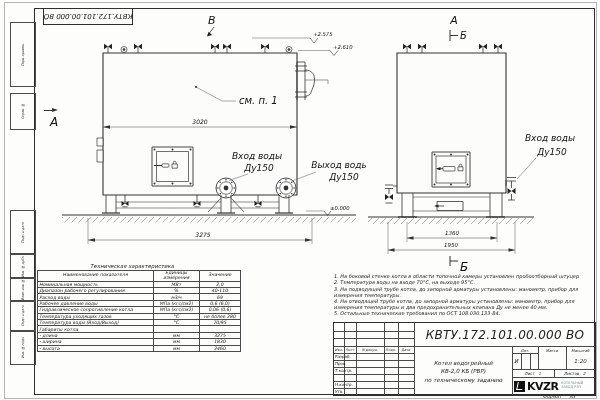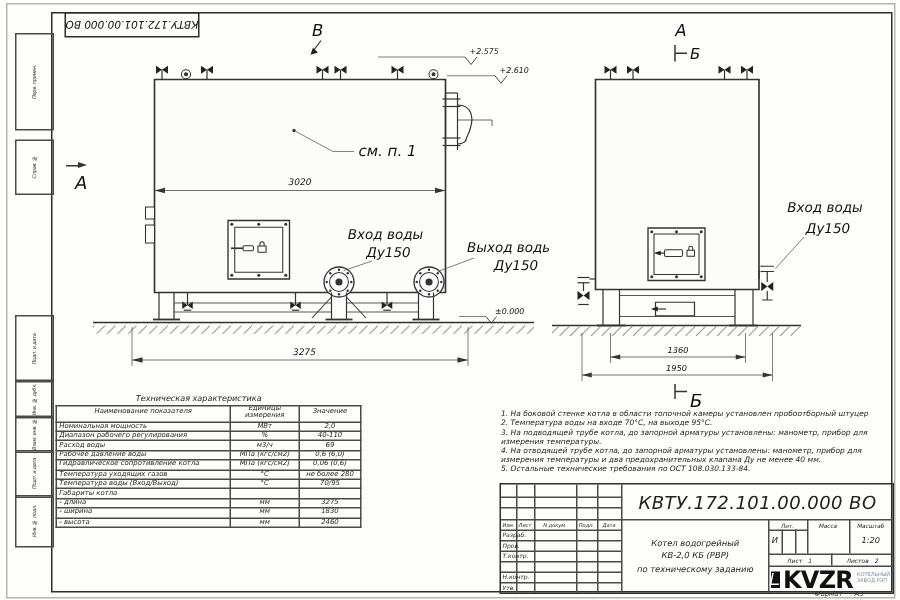--- a/index.html
+++ b/index.html
@@ -24,21 +24,21 @@
   .ttab .c{text-align:center;}
   .ttab .hd{text-align:center;white-space:normal;line-height:1.05;}
   .tt-title{font-size:5.4px;font-style:italic;text-align:center;width:191px;color:#222;}
   
   .note{font-size:5px;font-style:italic;line-height:1.18;color:#222;margin-bottom:0.5px;}
   
   .tb{border:1.2px solid #2e2e2e;}
   .ln{background:#4a4a4a;}
   .cell{display:flex;align-items:center;justify-content:center;font-style:italic;
     color:#222;overflow:hidden;white-space:nowrap;}
-  .logo-k{font-weight:bold;font-style:normal;font-size:16px;letter-spacing:-0.5px;color:#111;text-align:right;}
+  .logo-k{font-weight:bold;font-style:normal;font-size:11px;letter-spacing:-0.5px;color:#111;text-align:right;}
   .logo-sub{font-size:3.4px;line-height:1.15;color:#7e93a3;font-style:normal;}
   .fmt{font-size:4.6px;font-style:italic;color:#333;}
 </style>
 </head>
 <body>
 
 <div class="sheet">
 
   <div class="abs outer" style="left:4px;top:2px;width:591px;height:395px;"></div>
   <div class="abs frame" style="left:34px;top:8px;width:559px;height:385px;"></div>

